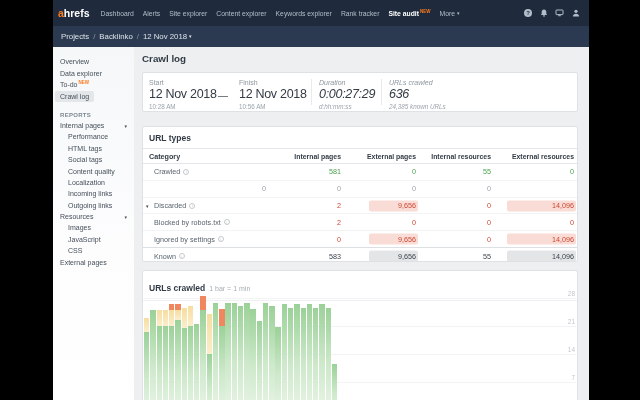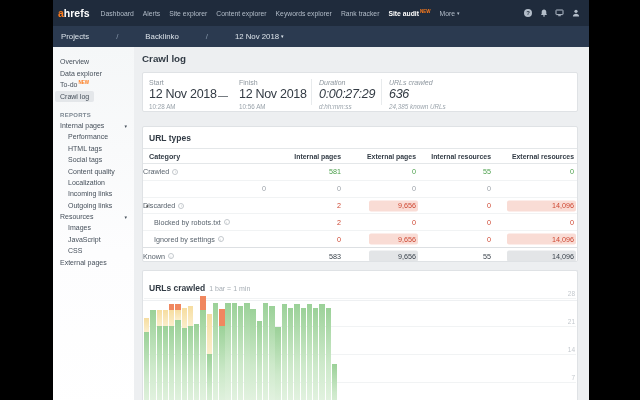--- a/index.html
+++ b/index.html
@@ -15,21 +15,21 @@
 .nav-item{font-size:6.8px;color:#b3bdc9;margin-right:9px;white-space:nowrap;cursor:pointer;}
 .nav-item.active{color:#fff;font-weight:bold;}
 .badge-new{color:#fd7b1c;font-size:4.5px;font-weight:bold;position:relative;top:-3px;margin-left:1px;}
 .caret{font-size:5px;margin-left:2px;display:inline-block;vertical-align:1px;}
 .nav-icons{display:flex;align-items:center;gap:7px;}
 .nav-icons .icn{width:9px;height:8px;display:flex;align-items:center;justify-content:center;}
 .icn svg{display:block;}
 .icn-help{width:8px;height:8px;border-radius:50%;background:#b3bdc9;color:#1f2b3c;font-size:6px;font-weight:bold;display:flex;align-items:center;justify-content:center;}
 
 .subnav{height:21px;background:#2b3a50;display:flex;align-items:center;justify-content:space-between;padding:0 6px 0 8px;}
-.breadcrumb{font-size:7.8px;color:#dce3ea;display:flex;align-items:flex-end;gap:23px;}
+.breadcrumb{font-size:7.8px;color:#dce3ea;display:flex;align-items:flex-end;}
 .breadcrumb .sep{color:#8494a8;margin:0 4px;}
 .subnav-actions{display:flex;align-items:center;gap:5px;}
 .btn-newcrawl{display:flex;align-items:center;gap:4px;border:1px solid #56667c;border-radius:2px;color:#dfe6ee;font-size:7.3px;padding:3px 8px;background:rgba(255,255,255,0.02);cursor:pointer;font-family:"Liberation Sans",sans-serif;}
 .btn-newcrawl .play{font-size:5px;}
 .btn-gear{border:1px solid #56667c;border-radius:2px;color:#cdd5de;font-size:9px;height:15px;width:17px;display:flex;align-items:center;justify-content:center;background:rgba(255,255,255,0.02);cursor:pointer;}
 
 .appbody{display:flex;height:374px;}
 .sidebar{width:81px;background:linear-gradient(180deg,#f5f7f8 0%,#fdfdfe 55%,#ffffff 100%);padding-top:9px;flex:none;}
 .side-item{font-size:7px;line-height:7px;color:#454f5a;padding:2.2px 6px 2.2px 7px;position:relative;white-space:nowrap;cursor:pointer;}
 .side-item.indent{padding-left:15px;}
@@ -47,21 +47,21 @@
 .stat .val{font-size:12.5px;color:#333b44;line-height:13px;white-space:nowrap;letter-spacing:-0.3px;}
 .stat .sub{font-size:6.3px;color:#9aa3ab;margin-top:2px;white-space:nowrap;}
 .stat-dash{display:flex;align-items:flex-start;justify-content:center;font-size:10px;color:#4a525a;padding-top:11px;flex:none;}
 .stat.divided{border-left:1px solid #e8ebed;padding-left:7px;font-style:italic;}
 
 .table-card{height:136px;margin-bottom:8px;overflow:hidden;}
 .card-title{font-size:8.5px;font-weight:bold;color:#323b45;padding:6px 6px 5px 6px;border-bottom:1px solid #e4e7e9;}
 .trow{display:grid;grid-template-columns:1fr 75px 75px 75px 83px;align-items:center;height:16.83px;border-bottom:1px solid #f1f3f4;position:relative;}
 .trow.head{height:15px;border-bottom:1px solid #e4e7e9;}
 .trow.total{border-top:1px solid #dde0e3;border-bottom:none;margin-top:-1px;}
-.trow .c0{font-size:7.2px;color:#59636d;display:flex;align-items:center;gap:3px;}
+.trow .c0{padding-left:11px;font-size:7.2px;color:#59636d;display:flex;align-items:center;gap:3px;}
 .trow.head .c0{padding-left:6px;font-weight:bold;color:#323b45;}
 .trow .c0.sub2{padding-left:11px;}
 .trow .cell{text-align:right;padding-right:3px;font-size:7.2px;position:relative;}
 .trow.head .cell{font-weight:bold;color:#323b45;font-size:6.9px;}
 .trow .num{position:relative;z-index:2;}
 .fill{position:absolute;right:1px;top:50%;transform:translateY(-50%);height:11px;border-radius:2px;z-index:1;}
 .fill-pink{background:#f9dcd5;}
 .fill-gray{background:#e3e5e7;}
 .v-green{color:#4ca04c;}
 .v-muted{color:#9aa1a8;}

